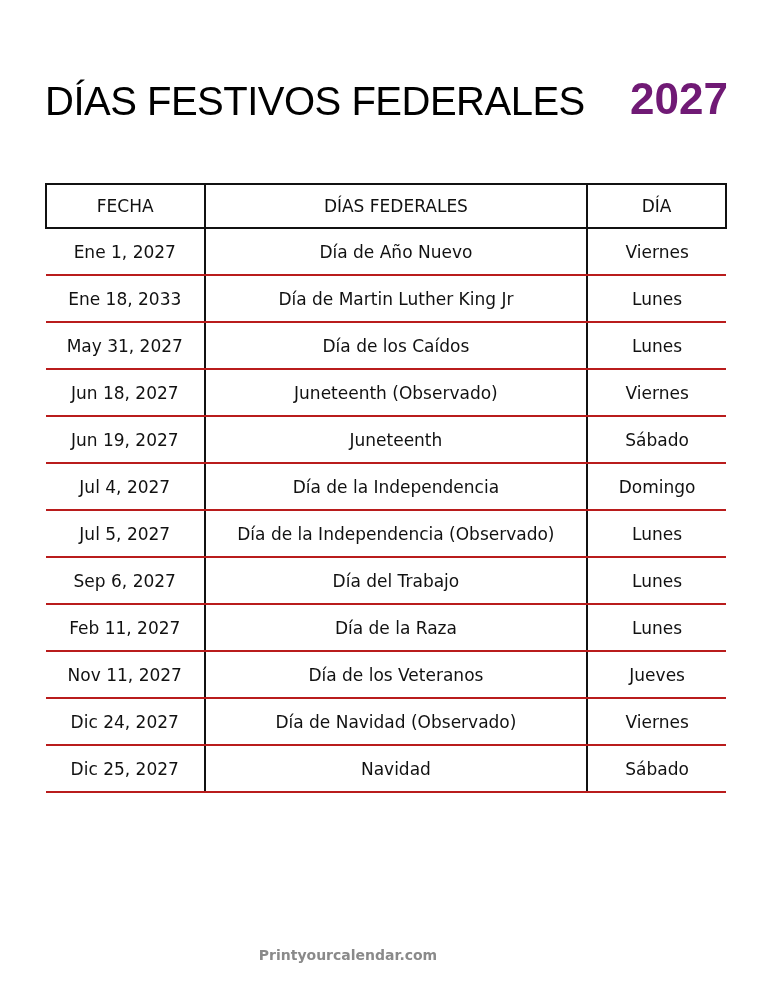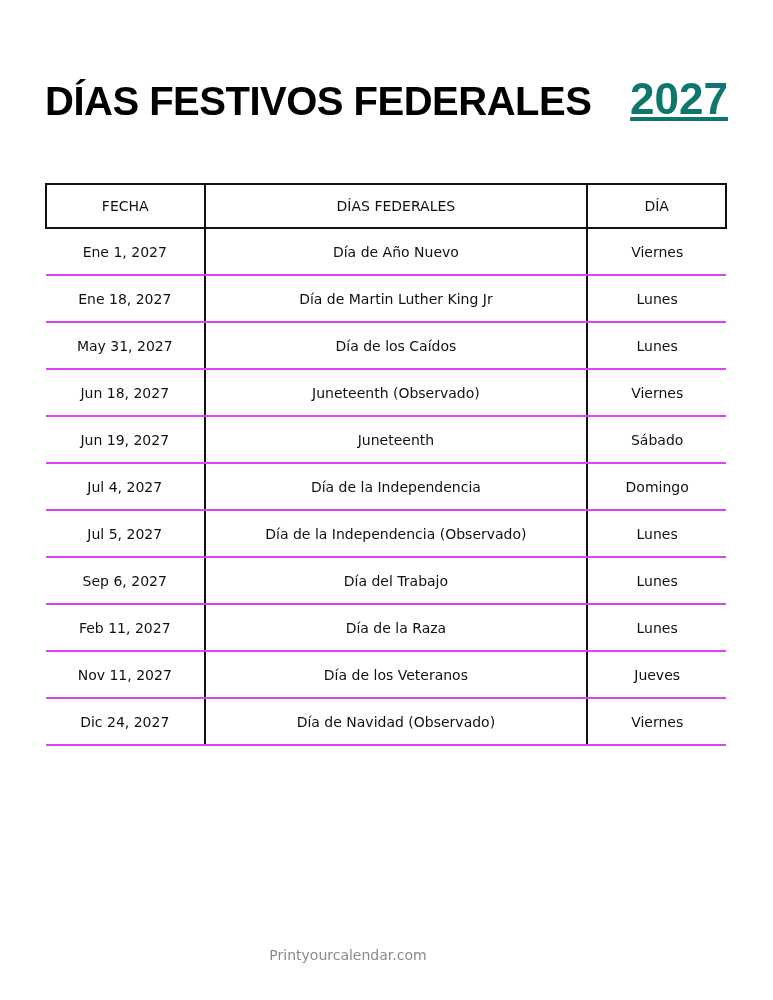--- a/index.html
+++ b/index.html
@@ -1,29 +1,29 @@
 <!DOCTYPE html>
 <html><head>
 <meta charset="utf-8">
 <style>
   html, body { margin:0; padding:0; background:#ffffff; }
   body { width:773px; height:1000px; position:relative; overflow:hidden;
          font-family:"DejaVu Sans", sans-serif; color:#111; }
   .title { position:absolute; left:45px; top:78px; font-family:"Liberation Sans", sans-serif;
-           font-weight:bold; font-size:40px; letter-spacing:-0.5px; color:#000; line-height:46px; }
+           font-weight:normal; font-size:40px; letter-spacing:-0.5px; color:#000; line-height:46px; }
   .year { position:absolute; right:45px; top:74px; font-family:"Liberation Sans", sans-serif;
-          font-weight:bold; font-size:44px; color:#0f766e; line-height:50px;text-decoration:underline; }
+          font-weight:bold; font-size:44px; color:#701a75; line-height:50px; }
   table { position:absolute; left:45px; top:183px; width:682px; border-collapse:collapse; }
-  th, td { text-align:center; font-size:14px; padding:0; }
+  th, td { text-align:center; font-size:17px; padding:0; }
   th { height:42px; font-weight:normal; border:2px solid #111; }
-  td { height:45px; border-top:2px solid #111; border-bottom:2px solid #d946ef; }
+  td { height:45px; border-top:2px solid #111; border-bottom:2px solid #b91c1c; }
   td.c1, td.c2 { border-right:2px solid #111; }
   col.c1 { width:159px; } col.c2 { width:384px; } col.c3 { width:139px; }
   .footer { position:absolute; left:0; width:696px; top:947px; text-align:center;
-            font-family:"DejaVu Sans", sans-serif; font-weight:normal; font-size:14px; color:#8a8a8a; }
+            font-family:"DejaVu Sans", sans-serif; font-weight:bold; font-size:14px; color:#8a8a8a; }
 </style>
 </head>
 <body>
 
 <div class="title">DÍAS FESTIVOS FEDERALES</div>
 <div class="year">2027</div>
 
 <table>
   <colgroup>
       <col class="c1">
@@ -37,21 +37,21 @@
       <th>DÍA</th>
     </tr>
   </thead>
   <tbody id="tbody">
       <tr>
         <td class="c1">Ene 1, 2027</td>
         <td class="c2">Día de Año Nuevo</td>
         <td class="c3">Viernes</td>
       </tr>
       <tr>
-        <td class="c1">Ene 18, 2027</td>
+        <td class="c1">Ene 18, 2033</td>
         <td class="c2">Día de Martin Luther King Jr</td>
         <td class="c3">Lunes</td>
       </tr>
       <tr>
         <td class="c1">May 31, 2027</td>
         <td class="c2">Día de los Caídos</td>
         <td class="c3">Lunes</td>
       </tr>
       <tr>
         <td class="c1">Jun 18, 2027</td>
@@ -86,16 +86,21 @@
       <tr>
         <td class="c1">Nov 11, 2027</td>
         <td class="c2">Día de los Veteranos</td>
         <td class="c3">Jueves</td>
       </tr>
       <tr>
         <td class="c1">Dic 24, 2027</td>
         <td class="c2">Día de Navidad (Observado)</td>
         <td class="c3">Viernes</td>
       </tr>
+      <tr>
+        <td class="c1">Dic 25, 2027</td>
+        <td class="c2">Navidad</td>
+        <td class="c3">Sábado</td>
+      </tr>
     </tbody>
 </table>
 
 <div class="footer">Printyourcalendar.com</div>
 
 </body></html>

